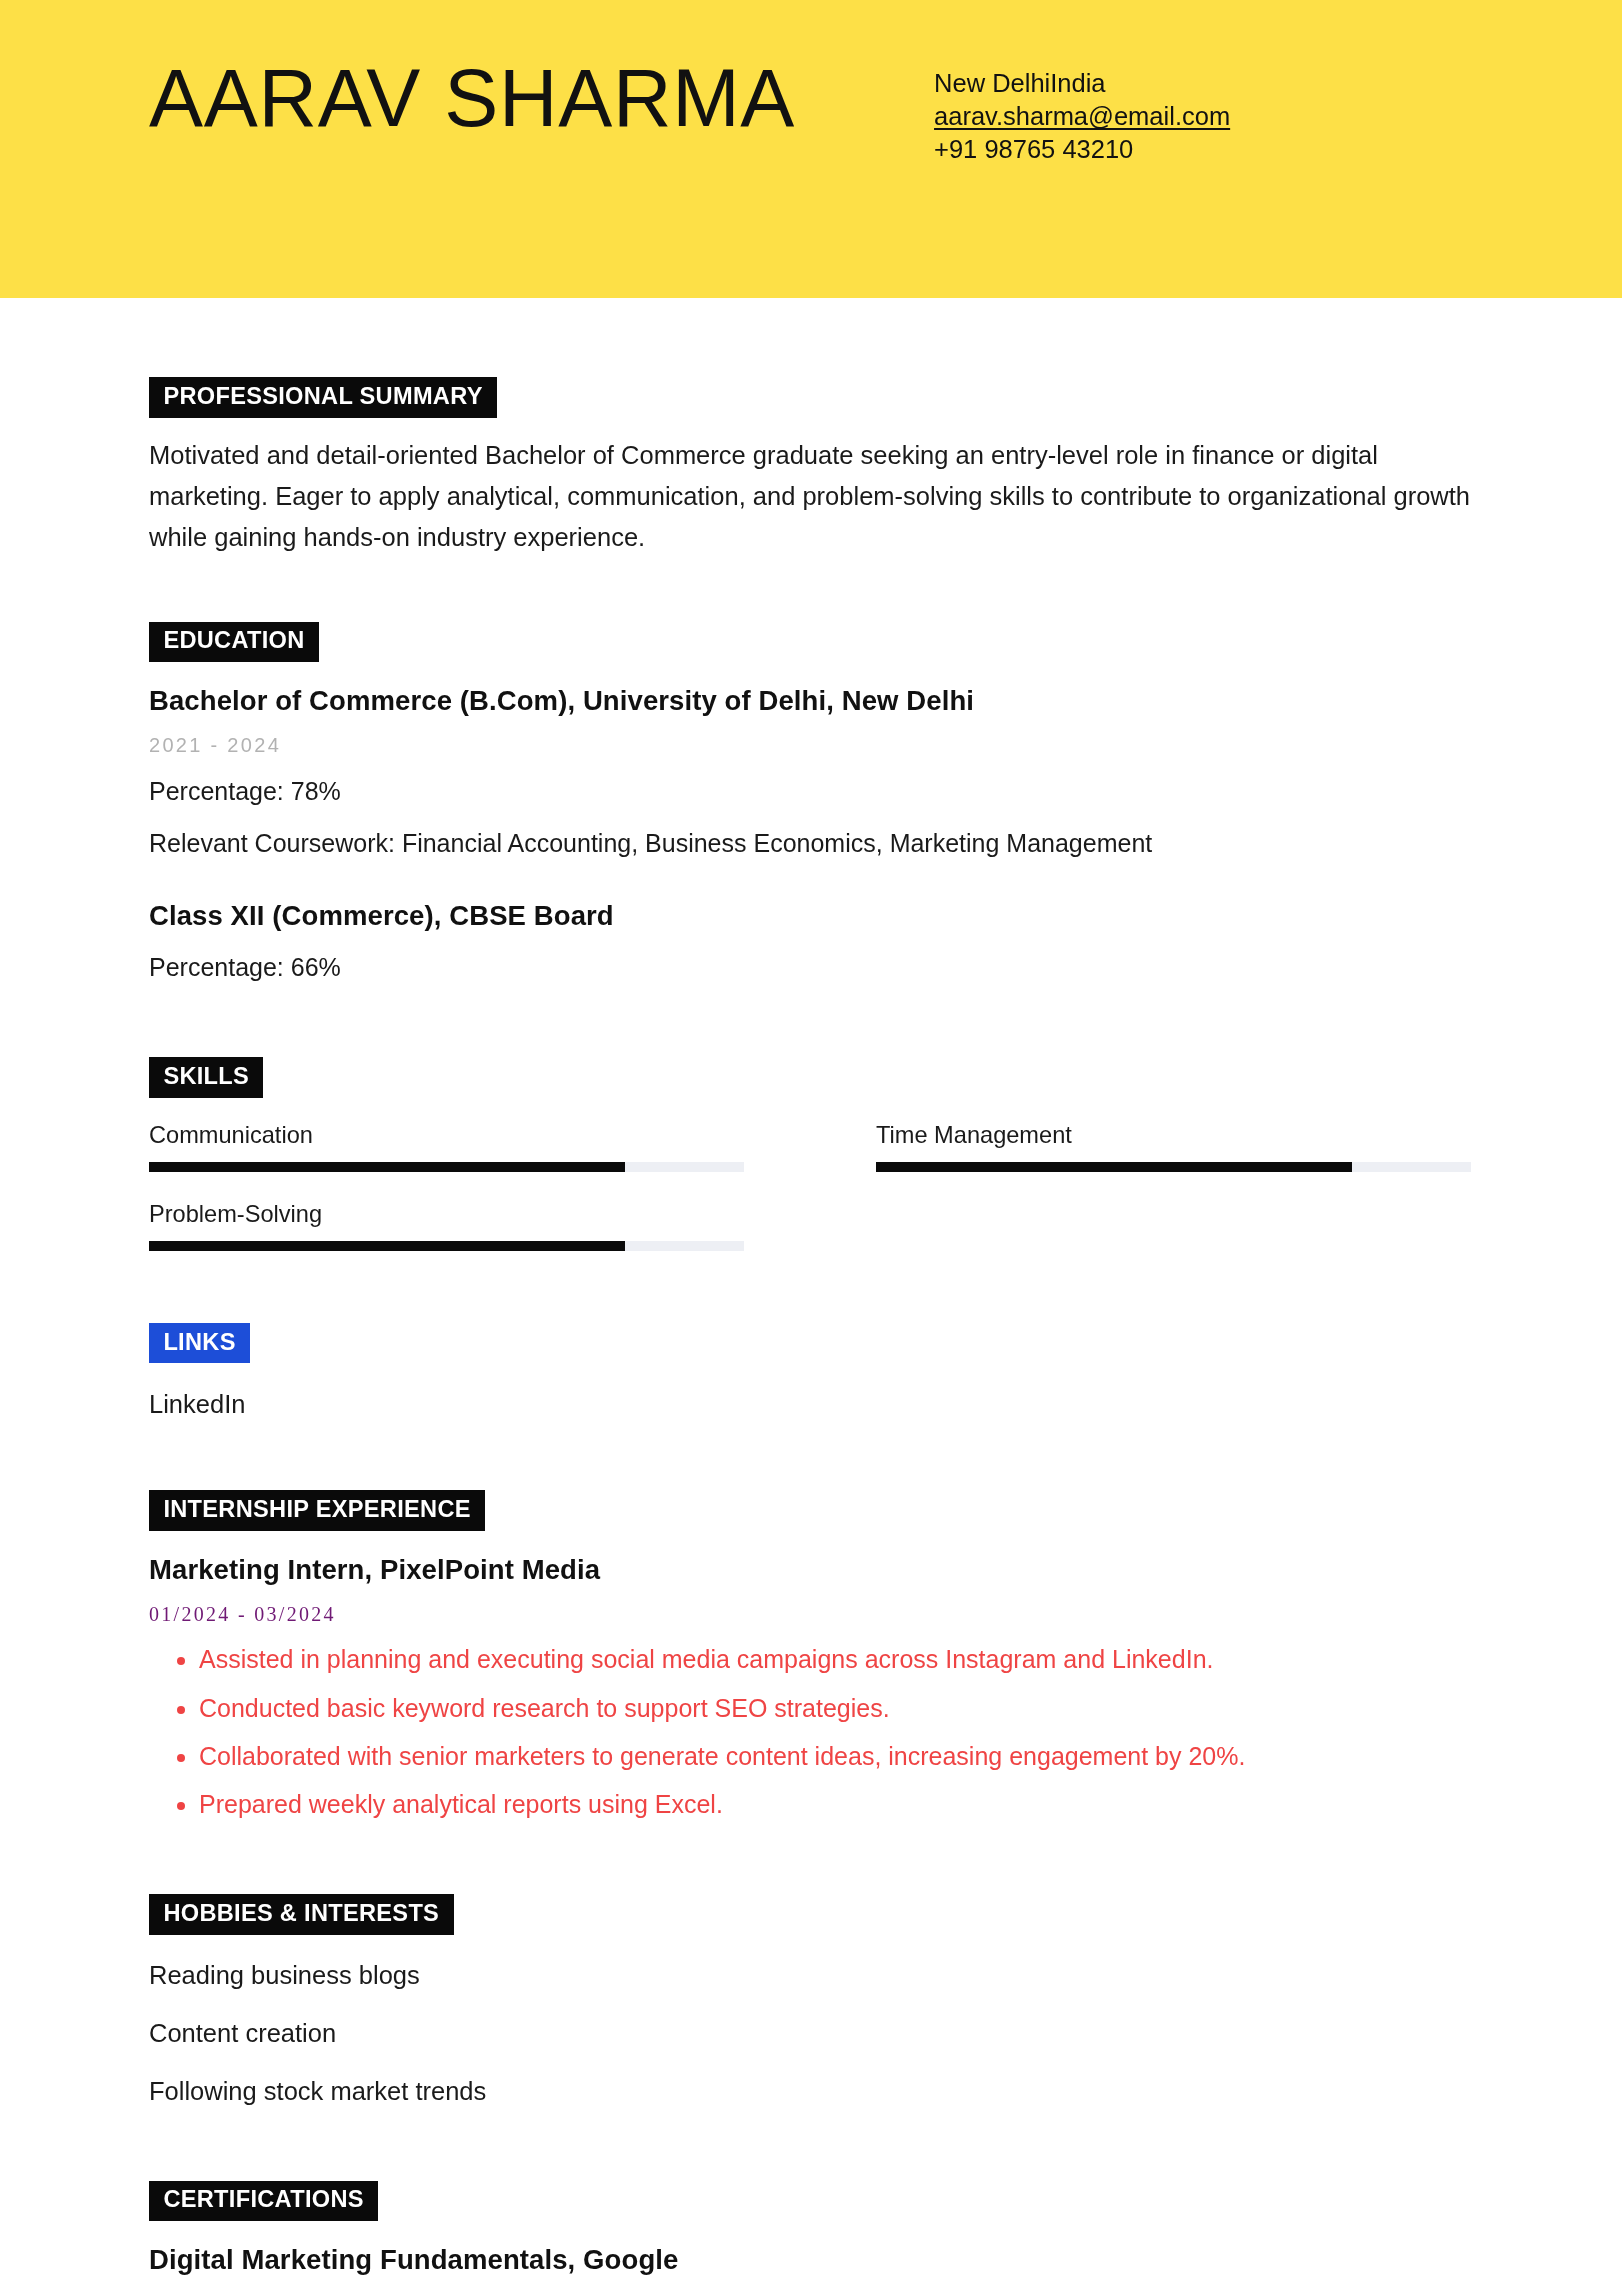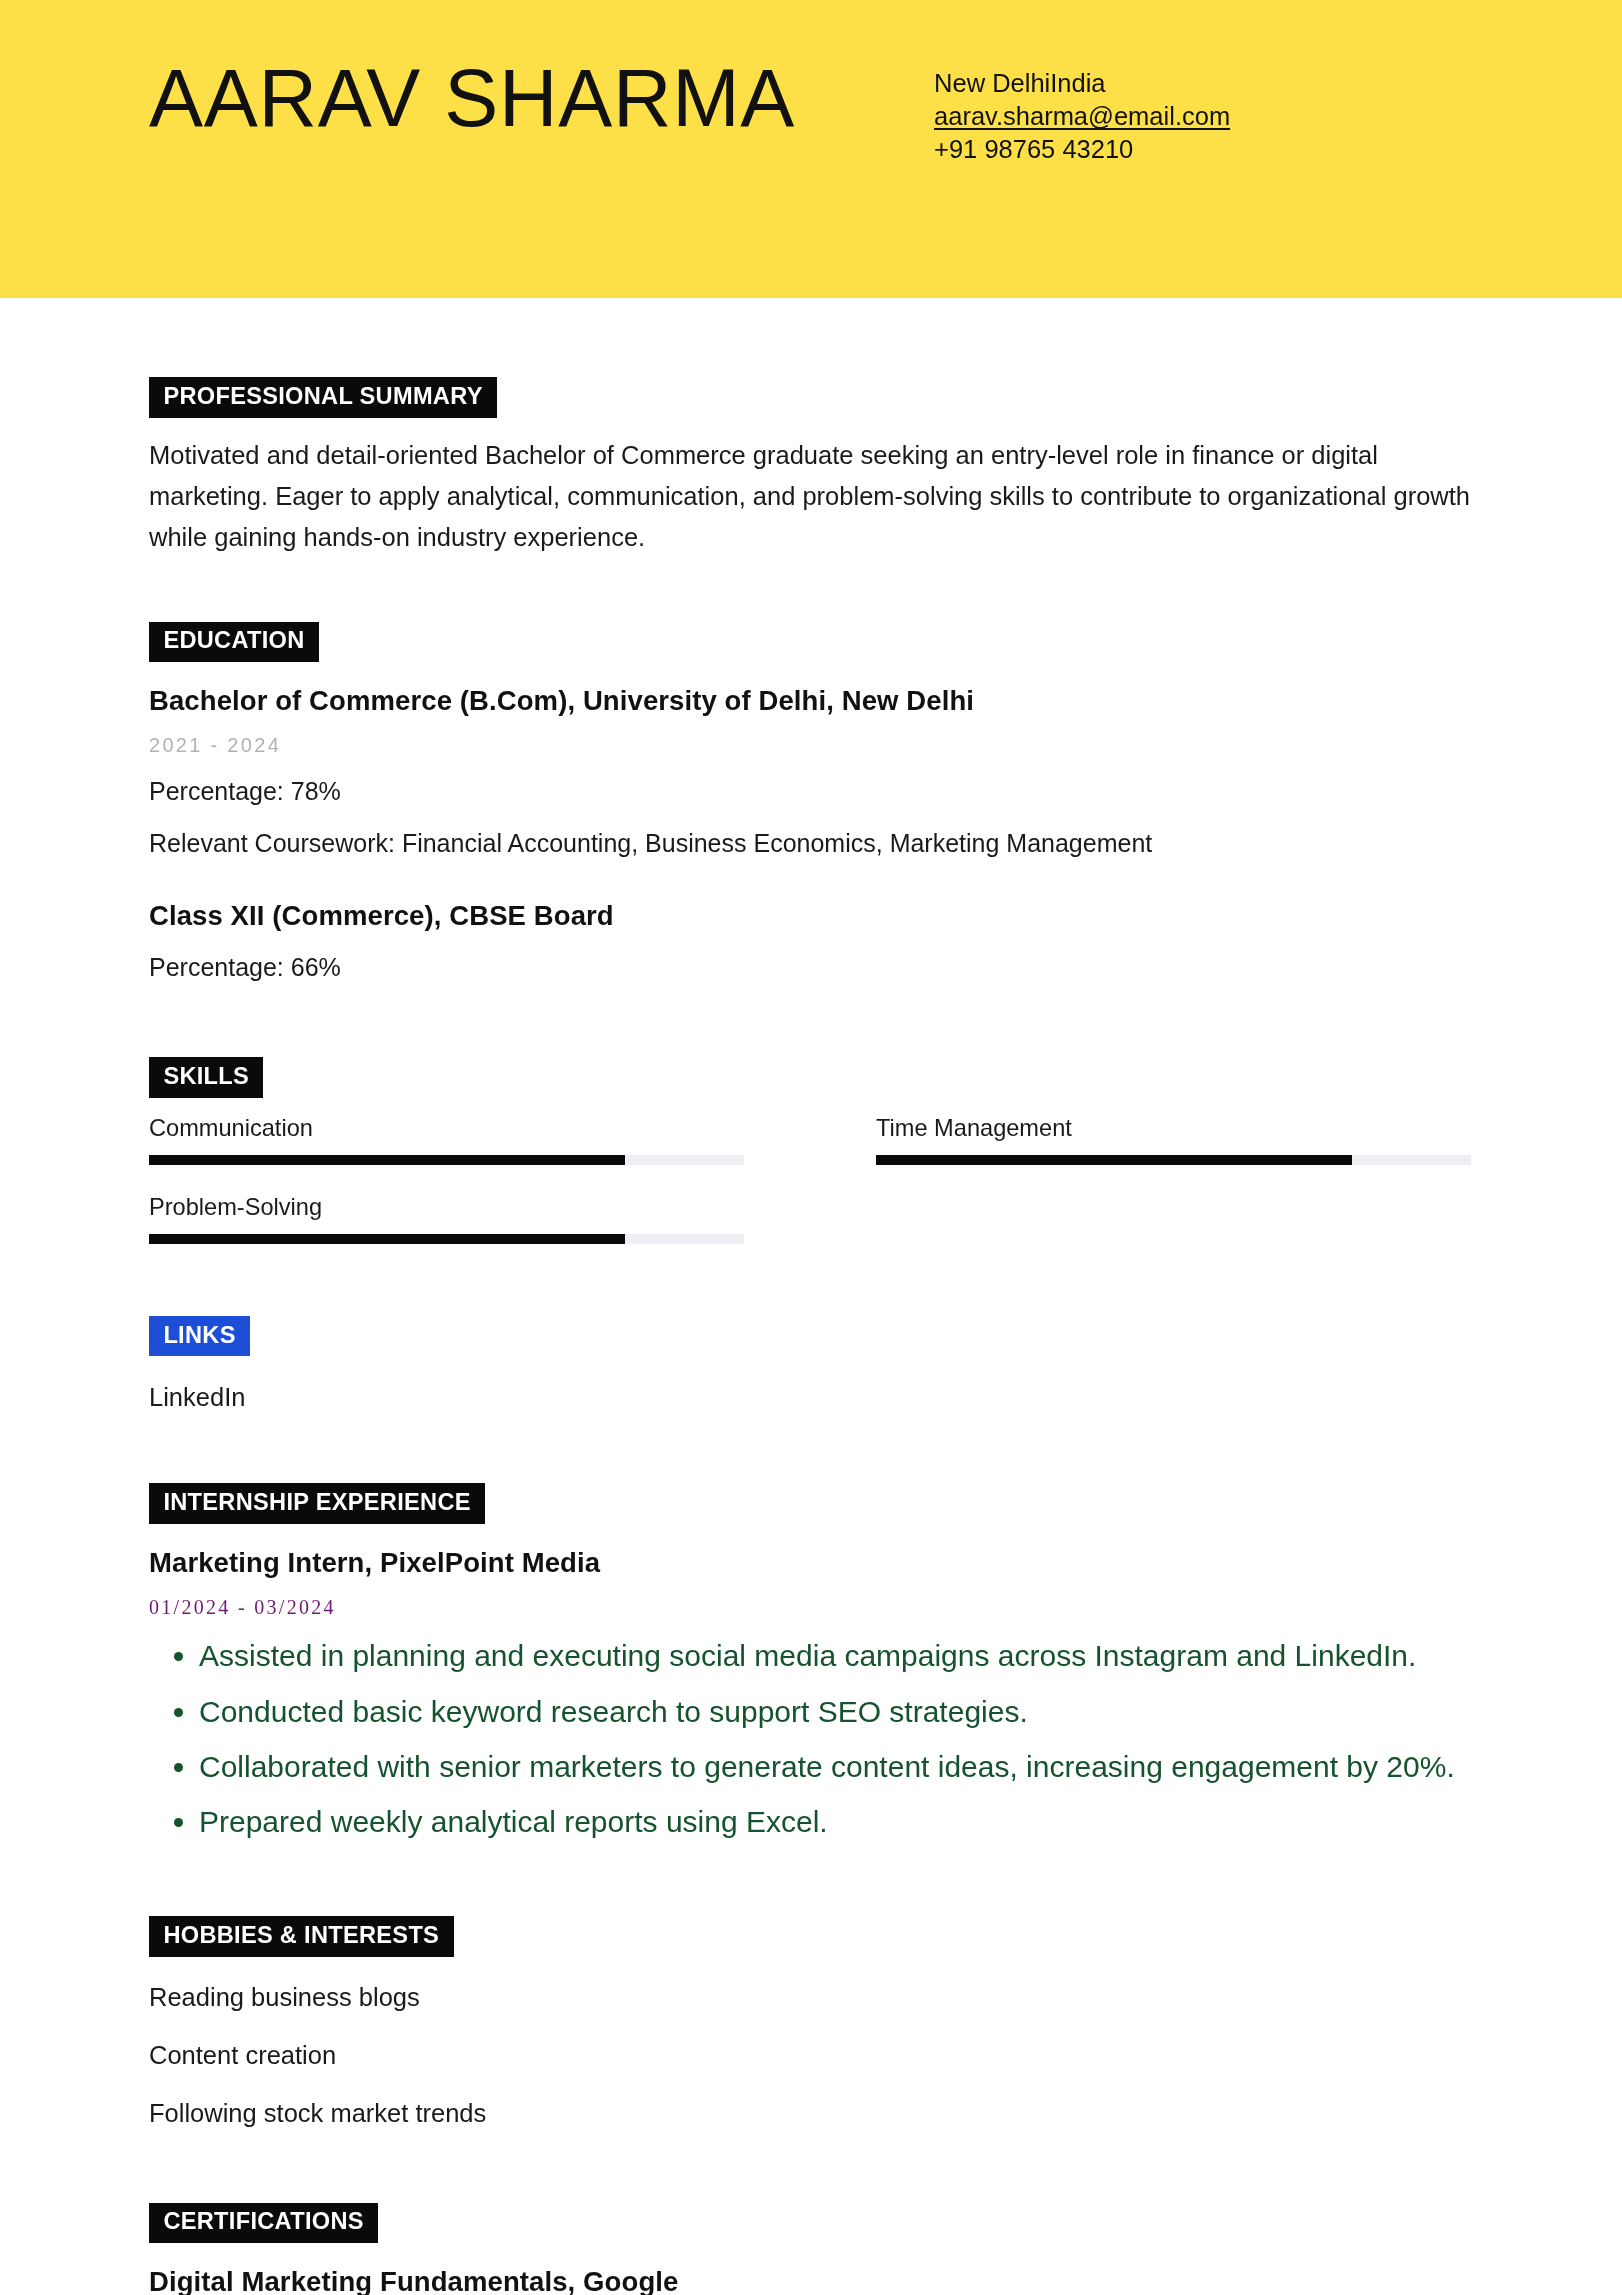--- a/index.html
+++ b/index.html
@@ -119,30 +119,30 @@
     line-height: 1.45;
   }
 
   .bullets {
     margin-top: 15.7px;
     padding-left: 50px;
     list-style-type: disc;
   }
 
   .bullets li {
-    font-size: 30px;
+    font-size: 25px;
     line-height: 1.45;
-    color: #14532d;
+    color: #ef4444;
     margin-top: 11.8px;
   }
   .bullets li:first-child { margin-top: 0; }
 
   
   .skills-grid {
-    margin-top: 15px;
+    margin-top: 22px;
     display: grid;
     grid-template-columns: 595px 595px;
     column-gap: 132px;
     row-gap: 27.5px;
   }
 
   .skill-name {
     font-size: 23.6px;
     color: #1a1a1a;
     line-height: 1.3;

